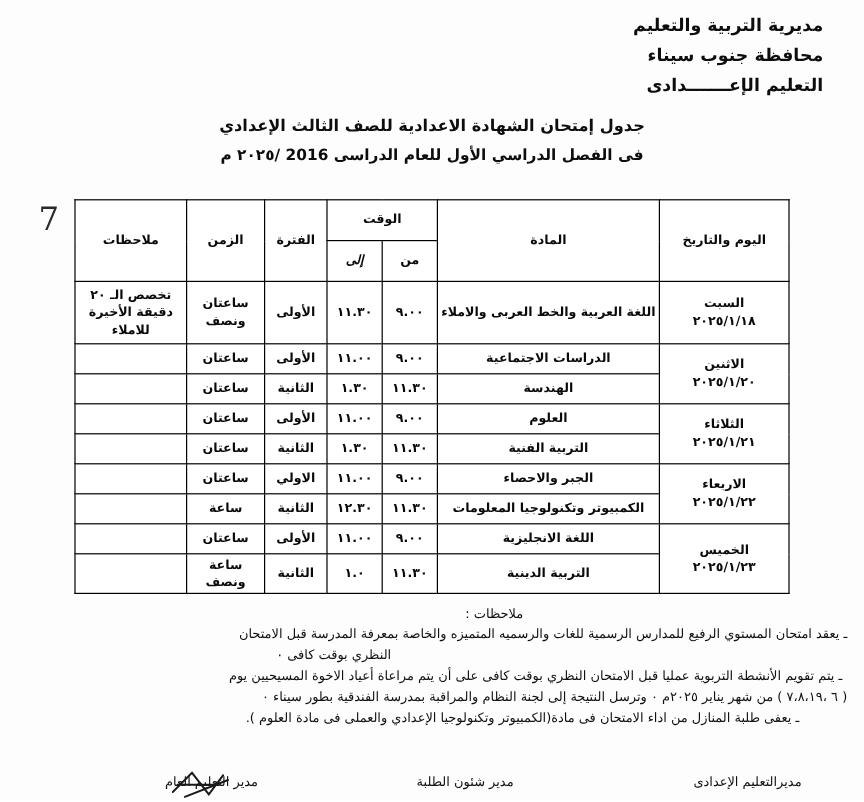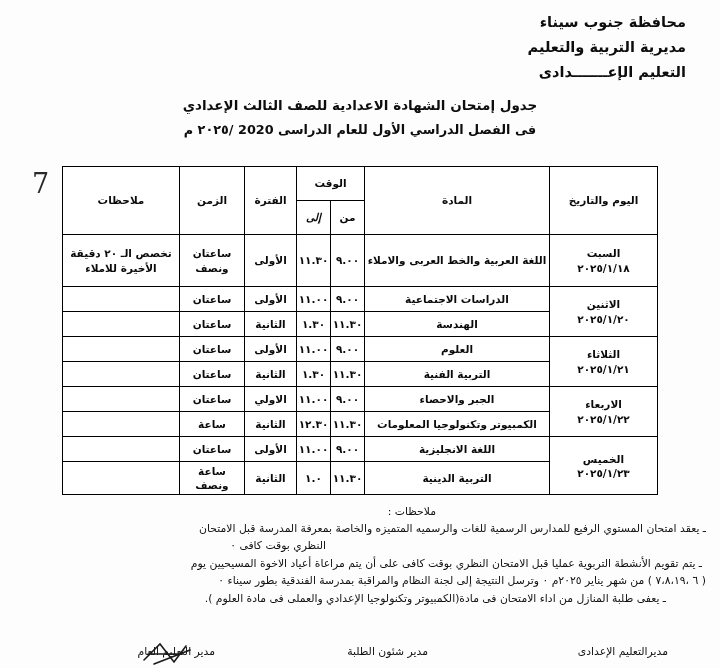--- a/index.html
+++ b/index.html
@@ -83,21 +83,21 @@
     line-height: 1.35;
     background: #ffffff;
   }
   table.sched thead th { height: 34px; }
   th.c-day   { width: 108px; }
   th.c-subj  { width: 185px; }
   th.c-from  { width: 52px; }
   th.c-to    { width: 52px; font-style: italic; }
   th.c-per   { width: 52px; }
   th.c-dur   { width: 65px; }
-  th.c-note  { width: 117px; }
+  th.c-note  { width: 93px; }
   .th-time { height: 18px; font-size: 10.5px; }
   td.day-cell { font-size: 10.5px; line-height: 1.6; }
   td.note-cell { font-size: 8.6px; line-height: 1.3; padding: 1px; }
   td.subj-cell { font-size: 10.3px; }
   tr.data-row td { height: 25px; }
   tr.first-row td { height: 52px; }
 
   
   .notes {
     position: absolute;
@@ -147,28 +147,28 @@
     width: 60px; height: 26px;
     pointer-events: none;
   }
 </style>
 </head>
 <body>
 
 <div id="page">
 
   <div class="letterhead">
+    <div class="lh-line">مديرية التربية والتعليم</div>
     <div class="lh-line">محافظة جنوب سيناء</div>
-    <div class="lh-line">مديرية التربية والتعليم</div>
     <div class="lh-line">التعليم الإعـــــــدادى</div>
   </div>
 
   <div class="title-block">
     <div class="t-line t1">جدول إمتحان الشهادة الاعدادية للصف الثالث  الإعدادي</div>
-    <div class="t-line t2">فى الفصل الدراسي الأول للعام الدراسى 2020 /٢٠٢٥ م</div>
+    <div class="t-line t2">فى الفصل الدراسي الأول للعام الدراسى 2016 /٢٠٢٥ م</div>
   </div>
 
   <div class="page-mark">7</div>
 
   <div class="table-wrap">
     <table class="sched">
       <thead>
         <tr>
           <th class="c-day" rowspan="2">اليوم والتاريخ</th>
           <th class="c-subj" rowspan="2">المادة</th>

